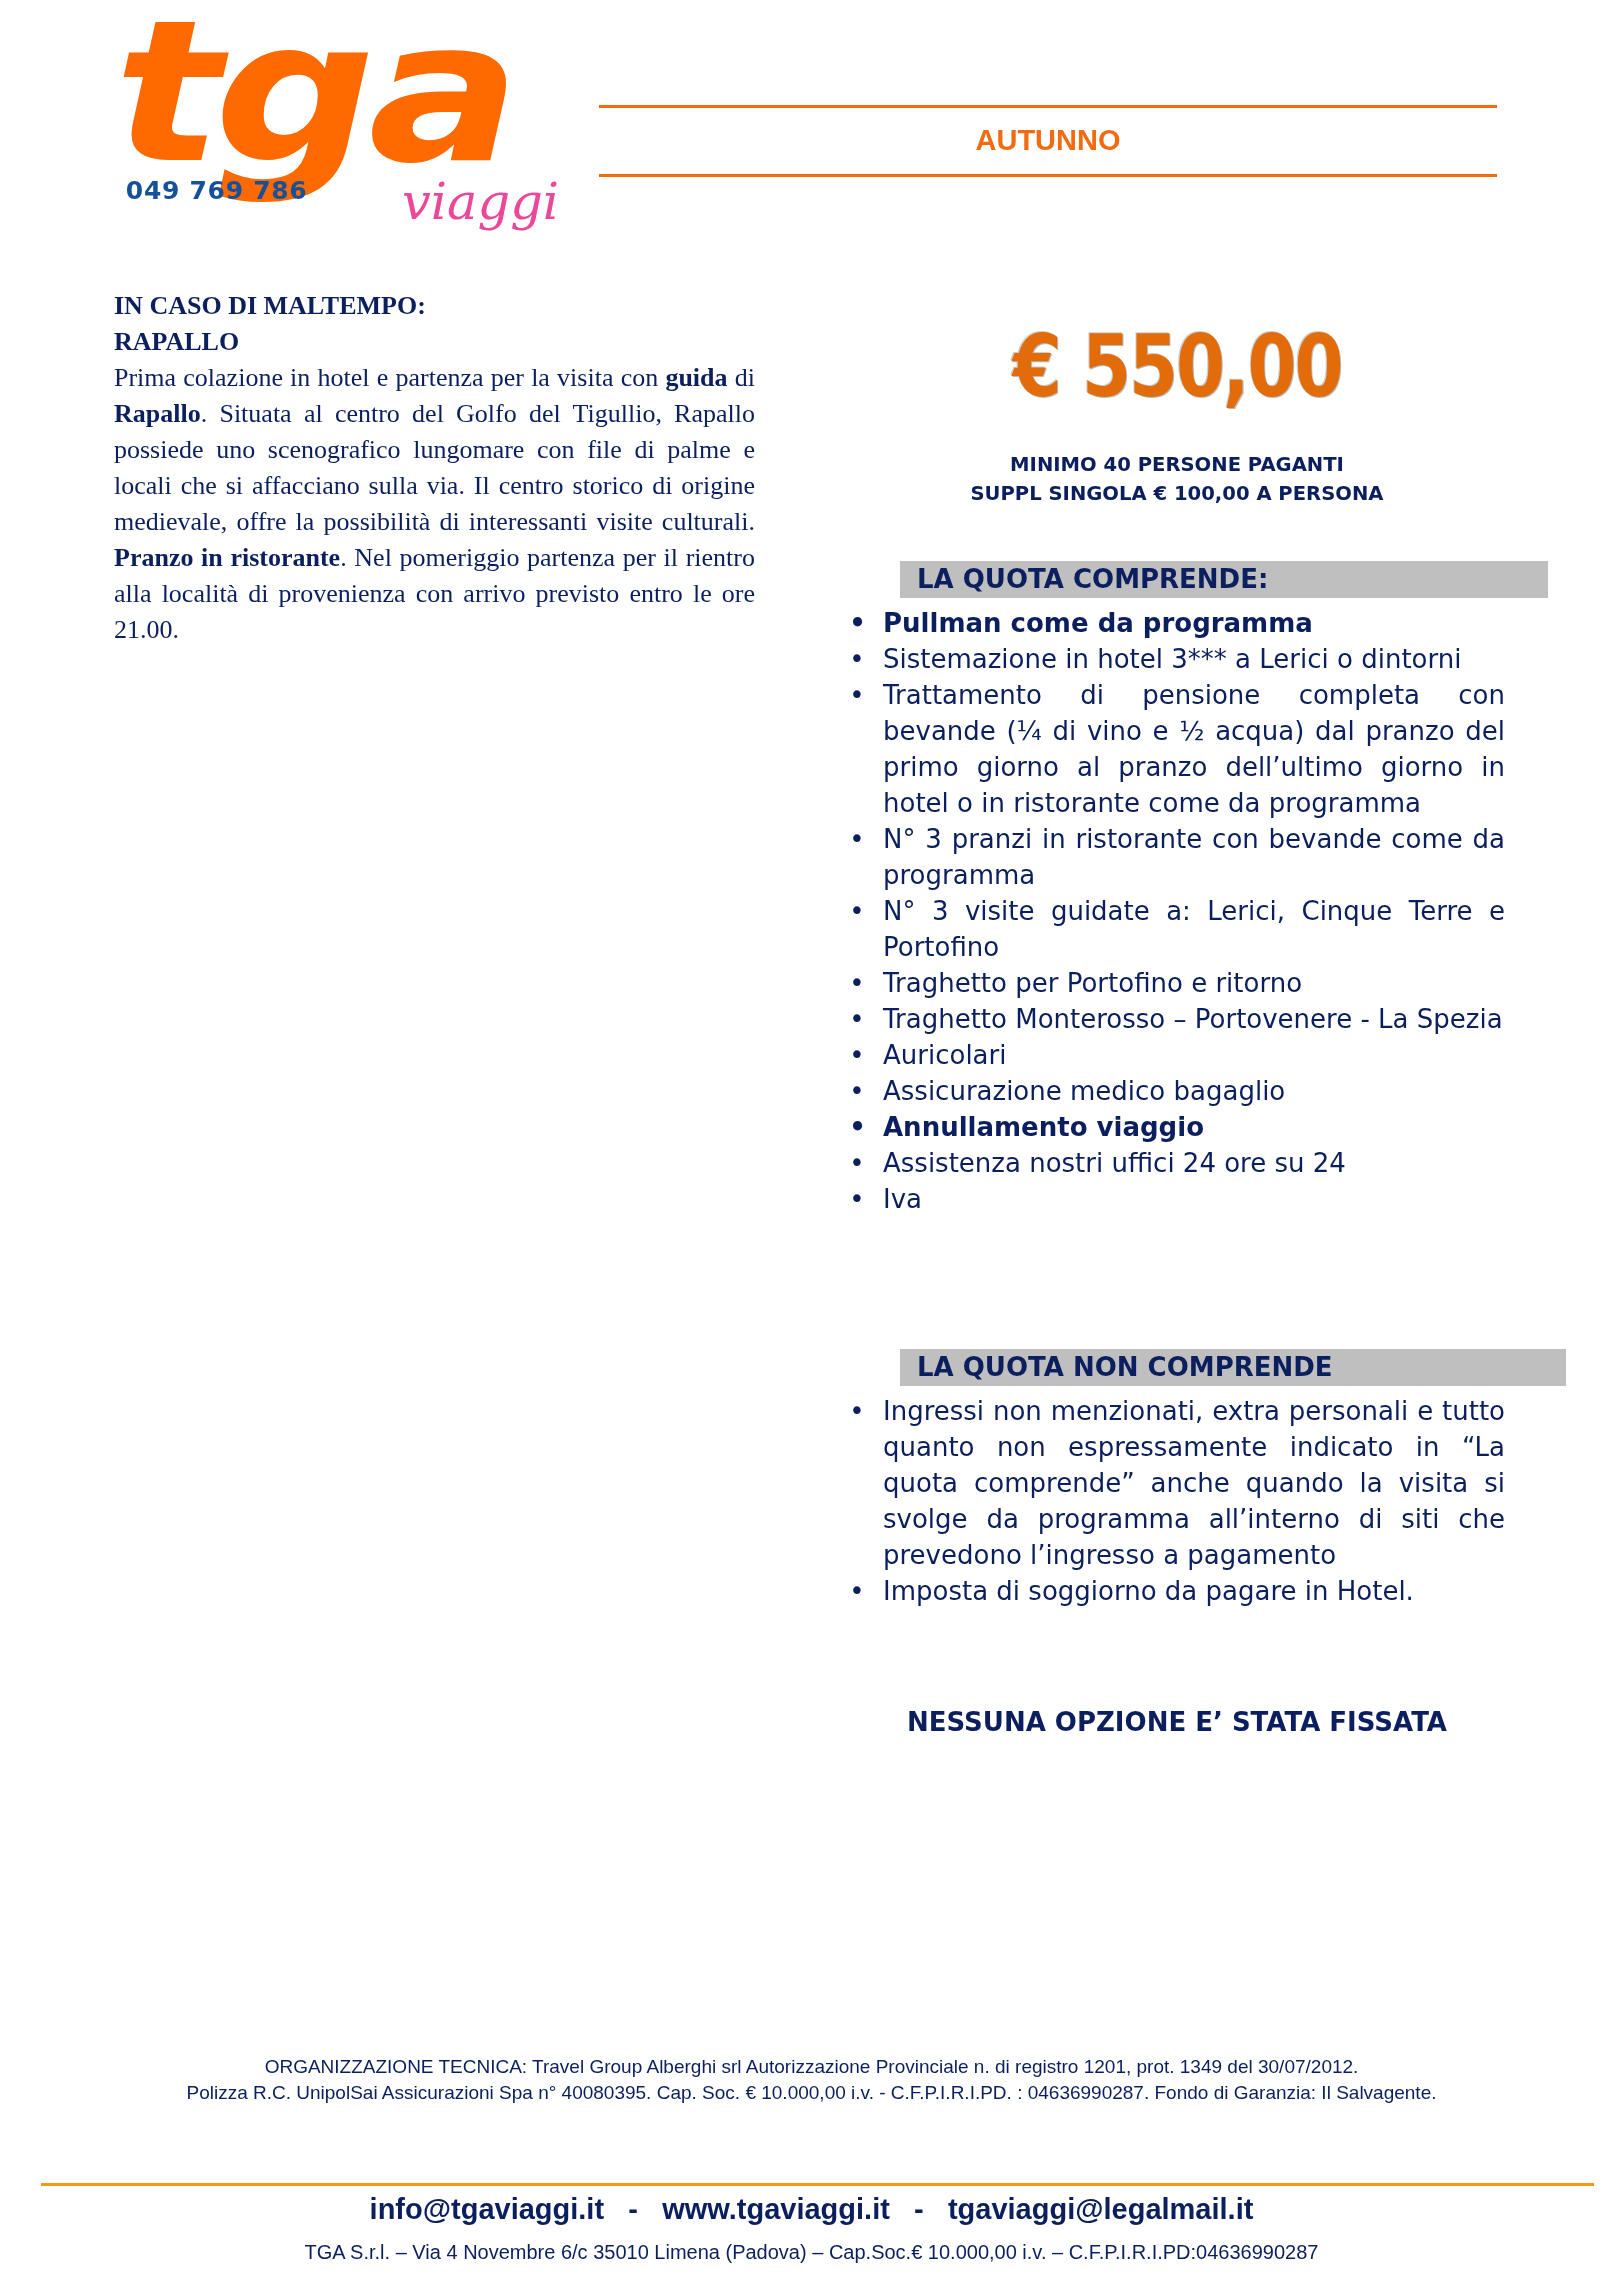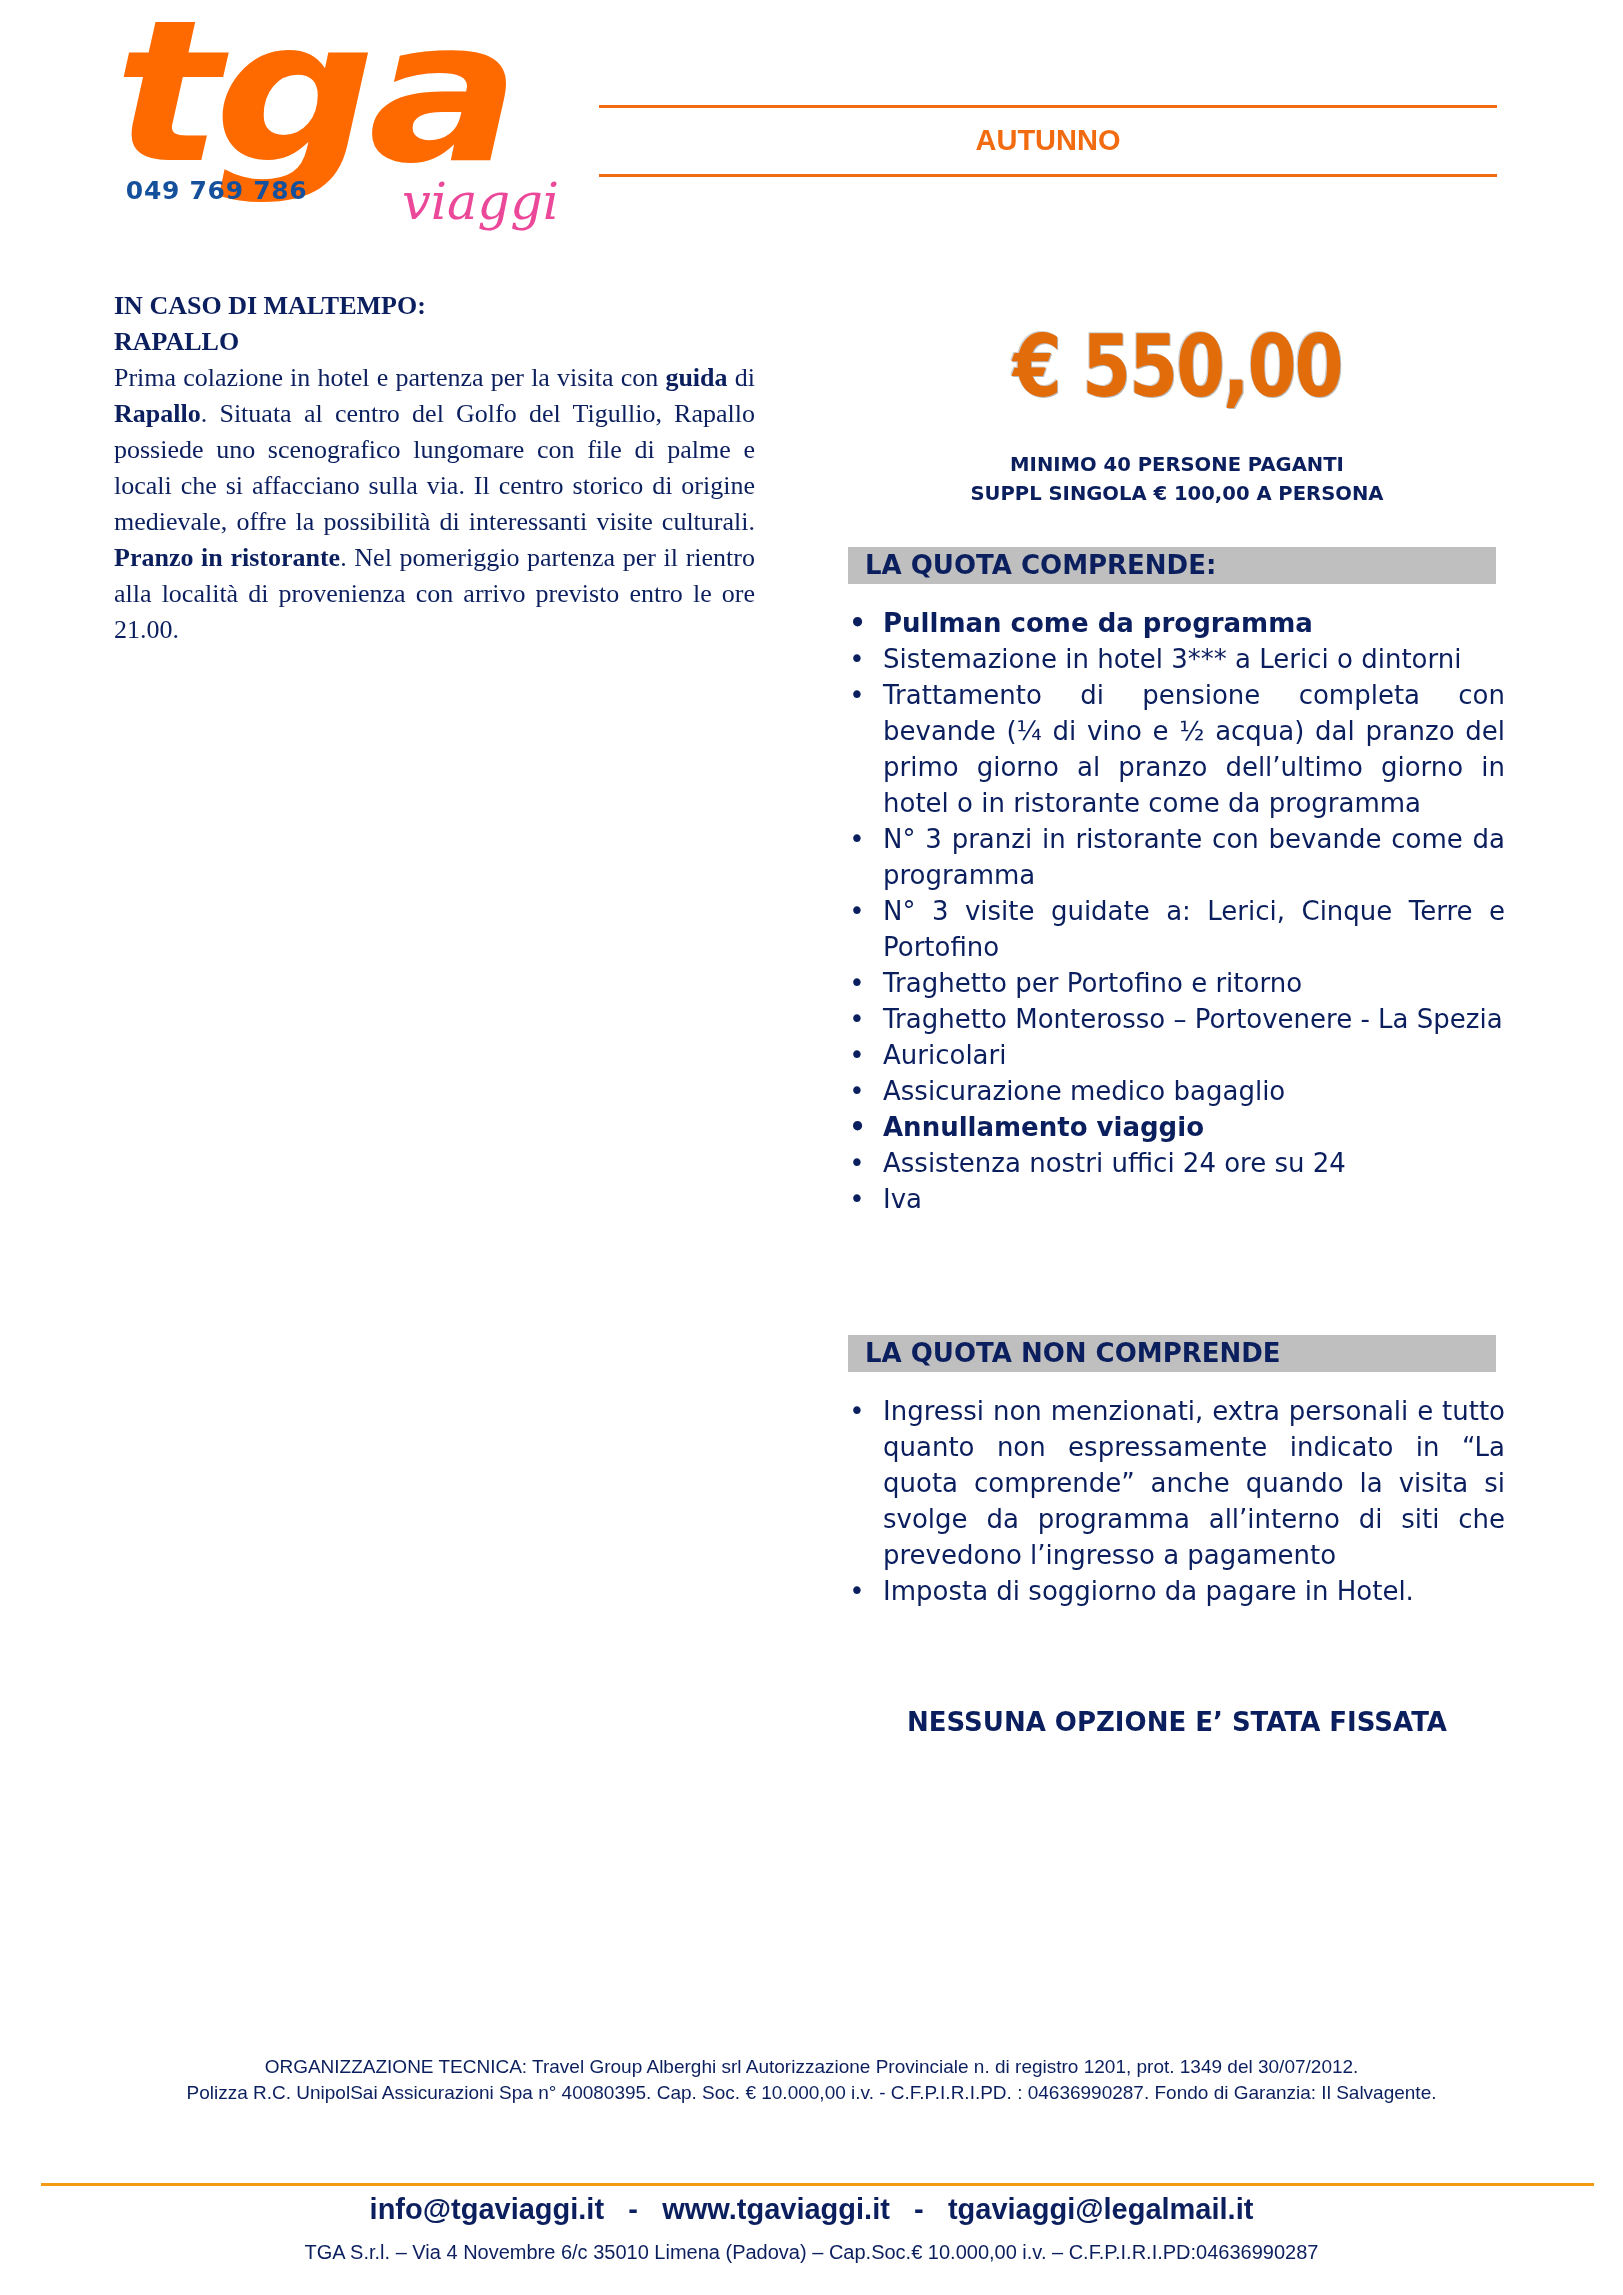--- a/index.html
+++ b/index.html
@@ -29,21 +29,21 @@
   #left b { font-weight: bold; }
 
   
   #price { left: 850px; top: 314px; width: 654px; text-align: center; font-family: "DejaVu Sans", sans-serif;
            font-weight: bold; font-size: 86px; color: #e36c0a; line-height: 105px;
            text-shadow: 1.3px 1.3px 0 #b9b9b9, -1.3px -1.3px 0 #cfcfcf; letter-spacing: -2.6px; transform: scaleX(0.82); }
   #minimo { left: 850px; top: 450px; width: 654px; text-align: center; font-weight: bold;
             font-size: 19.6px; line-height: 29px; }
 
   
-  .bar { position: absolute; left: 848px; width: 648px; height: 37px; background: #bfbfbf; }
+  .bar { position: absolute; left: 900px; width: 648px; height: 37px; background: #bfbfbf; margin-top: 14px; }
   .bar span { position: absolute; left: 17px; top: 2.6px; font-weight: bold; font-size: 26px; color: #0b1f5e; }
 
   ul.list { position: absolute; left: 844px; width: 661px; margin: 0; padding: 0; list-style: none;
             font-size: 26px; line-height: 36px; }
   ul.list li { position: relative; padding-left: 39px; text-align: justify; }
   ul.list li::before { content: "•"; position: absolute; left: 5.2px; top: 0; }
   ul.list li.bold { font-weight: bold; }
 
   #nessuna { left: 850px; top: 1707px; width: 654px; text-align: center; font-weight: bold; font-size: 26px; }
 
@@ -92,21 +92,21 @@
     <li>N° 3 visite guidate a: Lerici, Cinque Terre e Portofino</li>
     <li>Traghetto per Portofino e ritorno</li>
     <li>Traghetto Monterosso – Portovenere - La Spezia</li>
     <li>Auricolari</li>
     <li>Assicurazione medico bagaglio</li>
     <li class="bold">Annullamento viaggio</li>
     <li>Assistenza nostri uffici 24 ore su 24</li>
     <li>Iva</li>
   </ul>
 
-<div class="bar" style="top:1335px;">
+<div class="bar" style="top:1335px;padding-left:18px;">
   <span>LA QUOTA NON COMPRENDE</span>
 </div>
 <ul class="list" id="excludes-list" style="top:1393px;">
     <li>Ingressi non menzionati, extra personali e tutto quanto non espressamente indicato in “La quota comprende” anche quando la visita si svolge da programma all’interno di siti che prevedono l’ingresso a pagamento</li>
     <li>Imposta di soggiorno da pagare in Hotel.</li>
   </ul>
 
 <div id="nessuna" class="abs">NESSUNA OPZIONE E’ STATA FISSATA</div>
 
 <div id="legal" class="abs">

